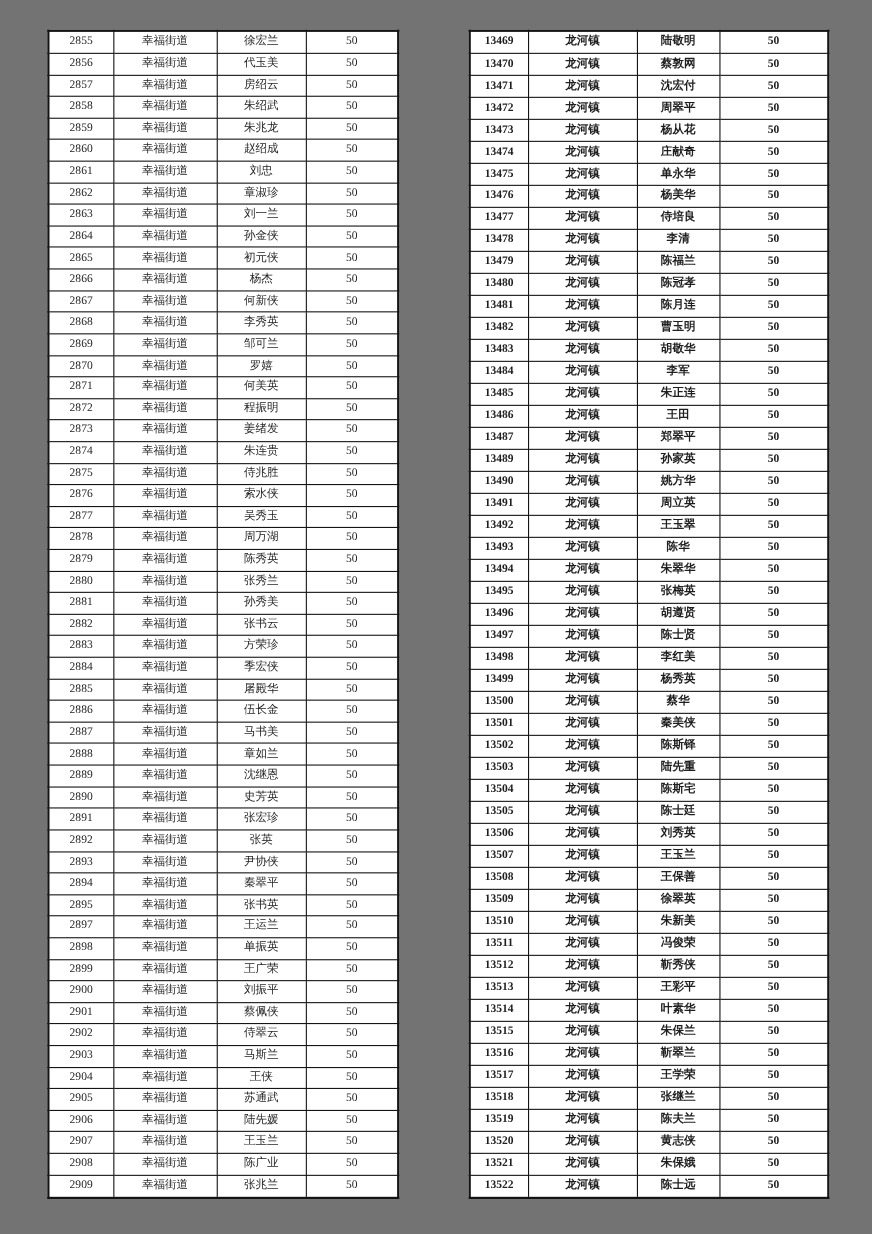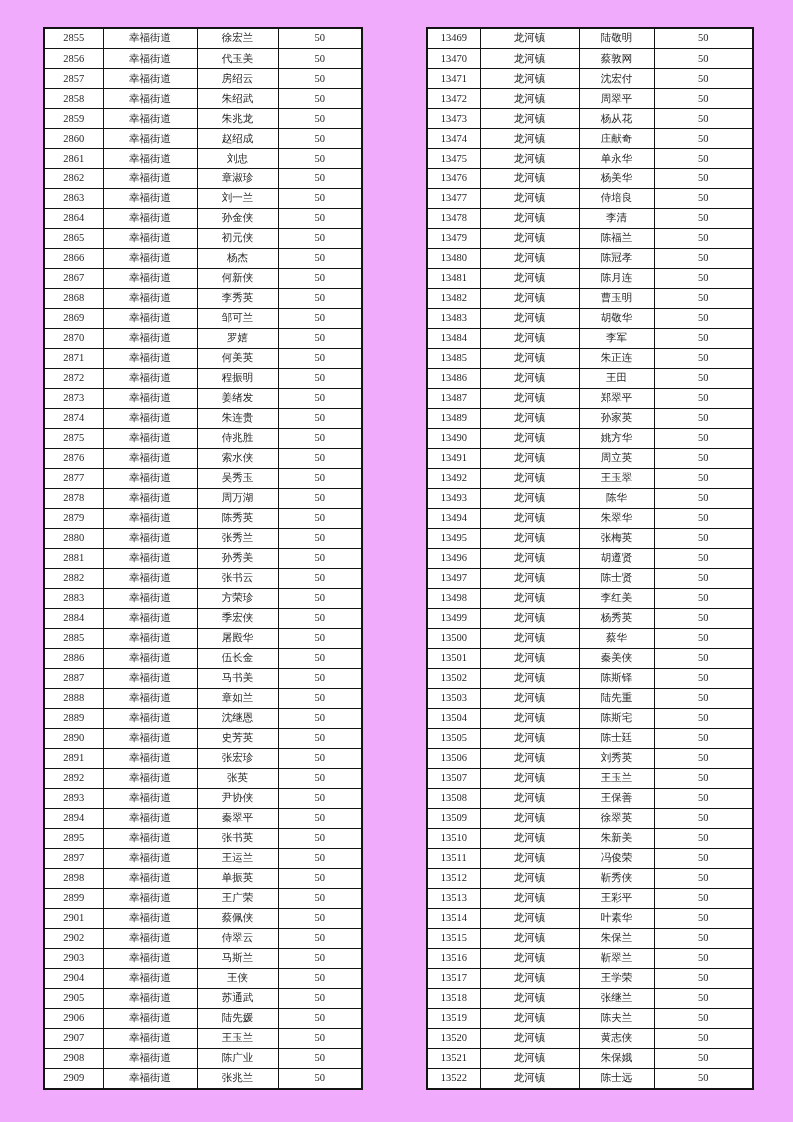--- a/index.html
+++ b/index.html
@@ -1,26 +1,26 @@
 <!DOCTYPE html>
 <html><head>
 <meta charset="utf-8">
 <style>
   html,body{margin:0;padding:0;}
   body{
     width:793px;height:1122px;background:#ffffff;
     font-family:"Liberation Serif","DejaVu Serif",serif;
   }
-  .page{position:relative;width:793px;height:1122px;background:#f0abfc;overflow:hidden;}
+  .page{position:relative;width:793px;height:1122px;background:#737373;overflow:hidden;}
   table.roster{
     position:absolute;top:27px;border-collapse:collapse;table-layout:fixed;
     height:1063px;background:#ffffff;border:2px solid #141414;
   }
   #left-table{left:43px;width:318px;}
-  #right-table{left:426px;width:326px;}
+  #right-table{left:426px;width:326px;font-weight:bold;}
   table.roster td{
     border:1px solid #141414;
     text-align:center;vertical-align:middle;
     font-size:10.5px;color:#1f1f1f;
     padding:0;line-height:1;
     white-space:nowrap;overflow:hidden;
   }
   #left-table .c0{width:59px;}
   #left-table .c1{width:94px;}
   #left-table .c2{width:81px;margin-top:40px;}
@@ -300,20 +300,26 @@
           <td class="c2">单振英</td>
           <td class="c3">50</td>
         </tr>
         <tr>
           <td class="c0">2899</td>
           <td class="c1">幸福街道</td>
           <td class="c2">王广荣</td>
           <td class="c3">50</td>
         </tr>
         <tr>
+          <td class="c0">2900</td>
+          <td class="c1">幸福街道</td>
+          <td class="c2">刘振平</td>
+          <td class="c3">50</td>
+        </tr>
+        <tr>
           <td class="c0">2901</td>
           <td class="c1">幸福街道</td>
           <td class="c2">蔡佩侠</td>
           <td class="c3">50</td>
         </tr>
         <tr>
           <td class="c0">2902</td>
           <td class="c1">幸福街道</td>
           <td class="c2">侍翠云</td>
           <td class="c3">50</td>

